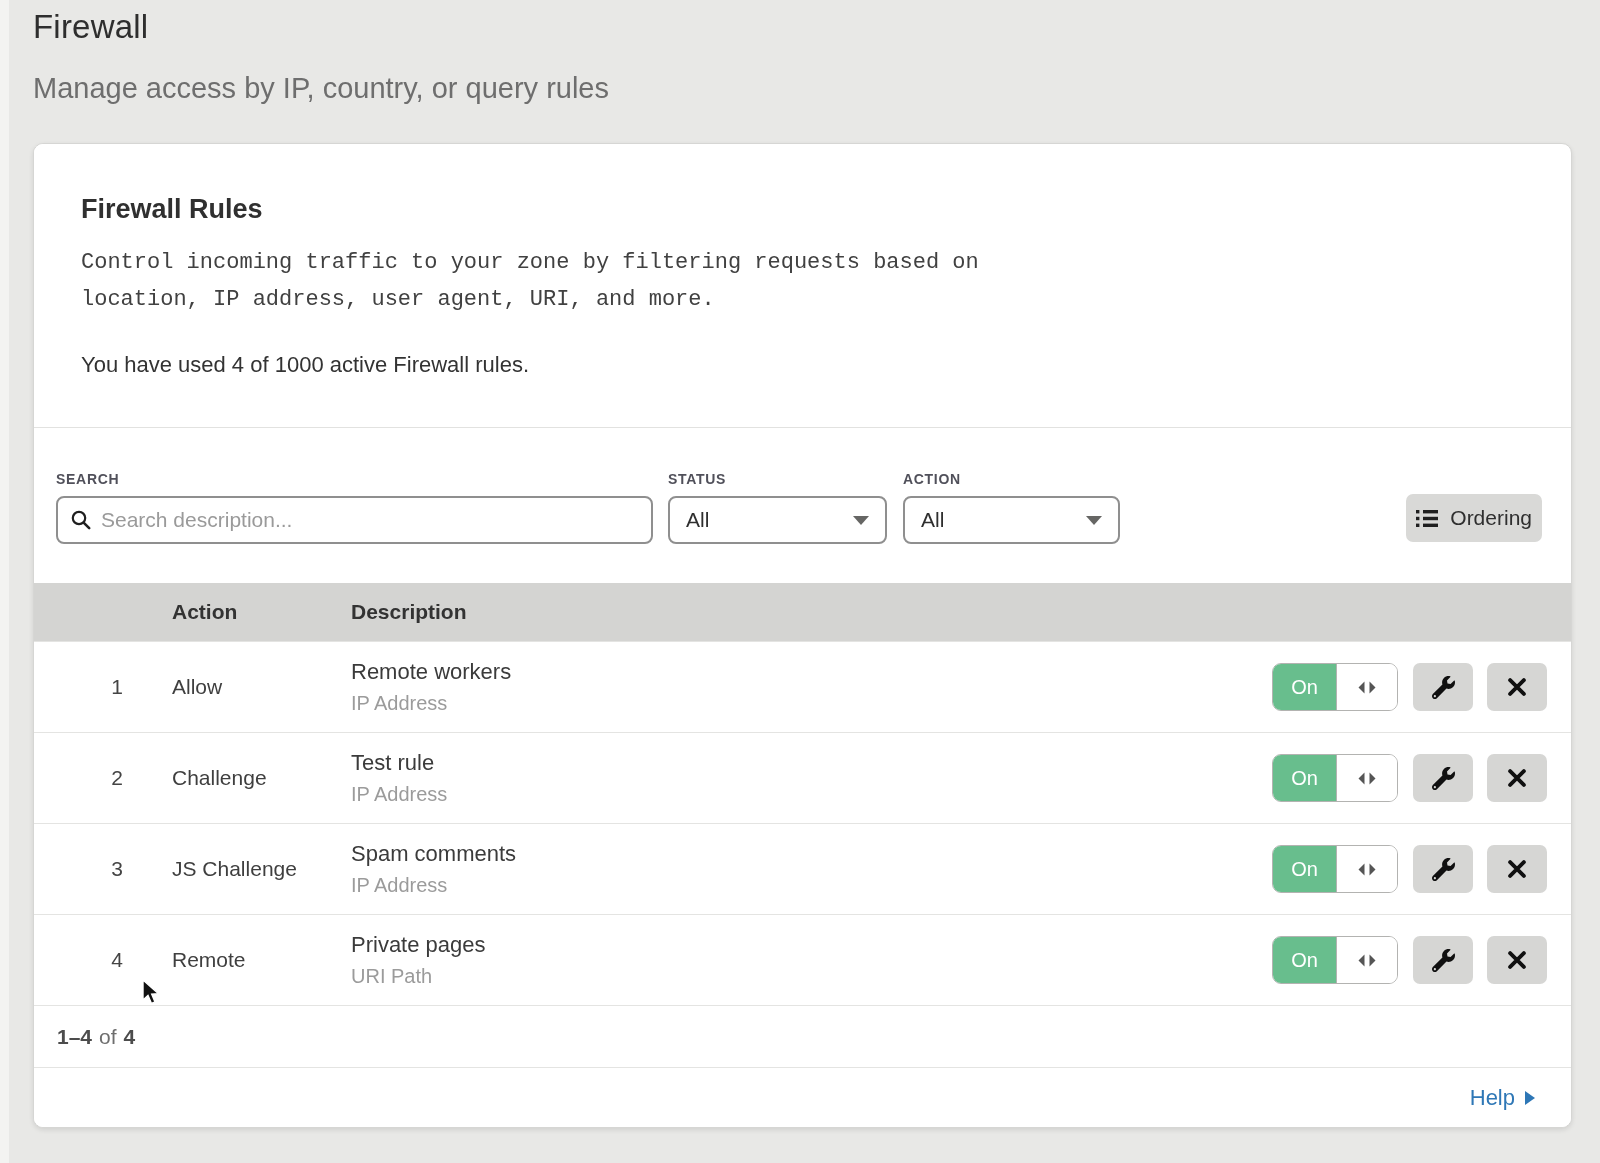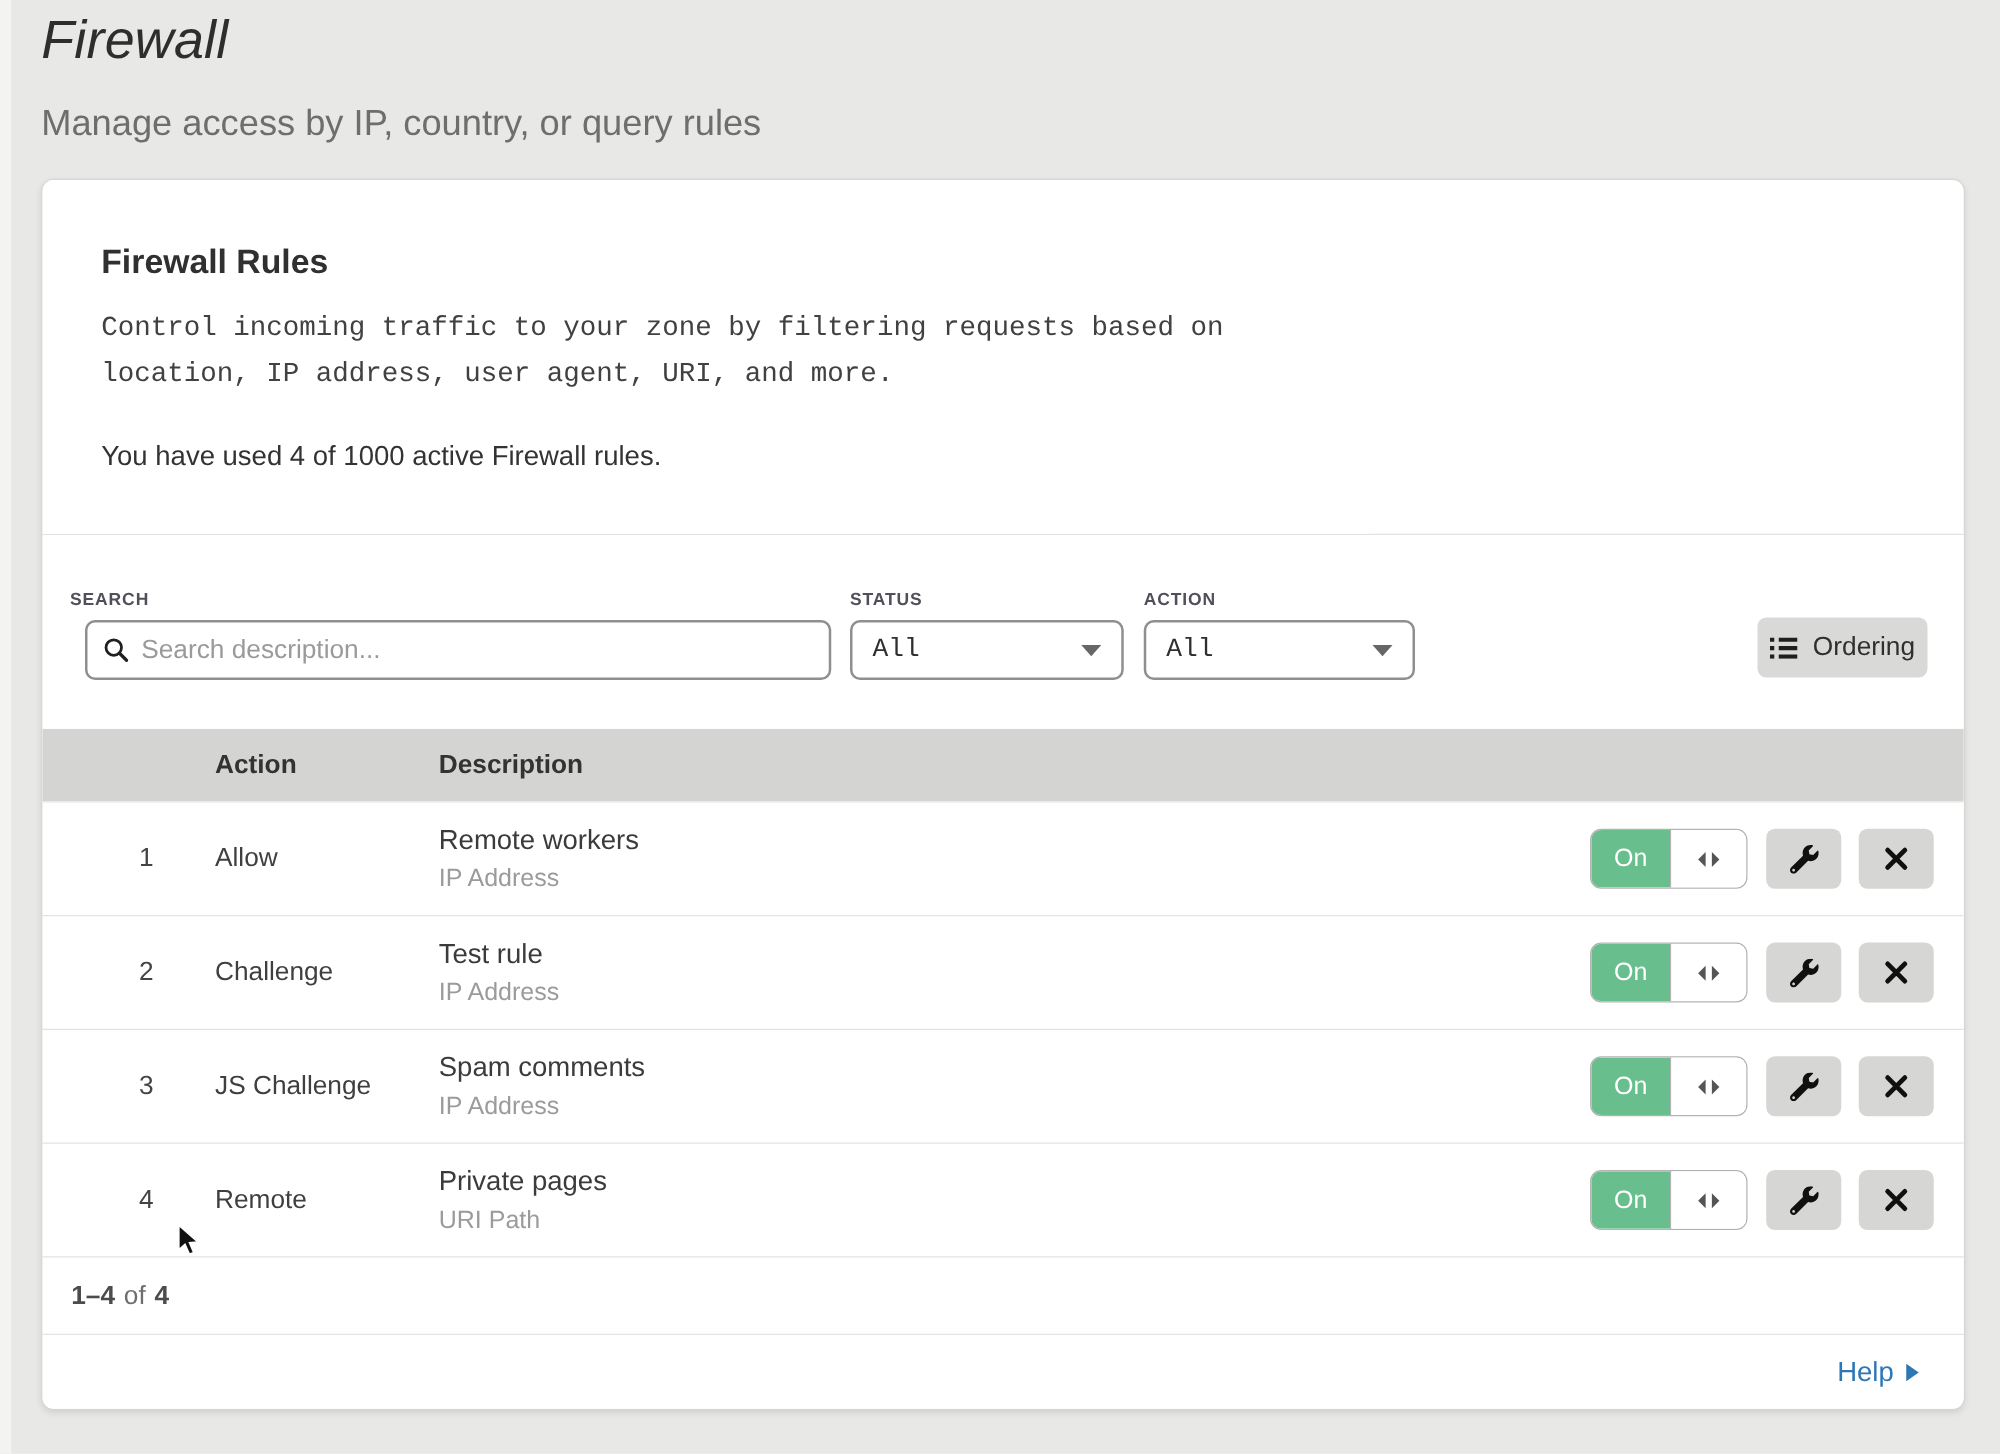--- a/index.html
+++ b/index.html
@@ -11,21 +11,21 @@
     overflow: hidden;
     color: #3a3a3a;
   }
   .left-edge {
     position: absolute; left: 0; top: 0; width: 9px; height: 100%;
     background: #f3f3f1;
   }
   
   .page-header { padding: 8px 0 0 33px; }
   .page-title {
-    font-size: 43px; font-weight: 500; color: #2e2e2e; letter-spacing: 0.2px; font-style: italic;
+    font-size: 33px; font-weight: 500; color: #2e2e2e; letter-spacing: 0.2px;
   }
   .page-subtitle {
     margin-top: 26px; font-size: 29px; font-weight: 400; color: #6e6e6e;
   }
   
   .card {
     position: absolute; left: 33px; top: 143px; width: 1539px;
     background: #ffffff;
     border: 1px solid #d6d6d4;
     border-radius: 10px;
@@ -56,32 +56,32 @@
     padding: 43px 29px 0 22px;
     display: flex; align-items: flex-start;
   }
   .filter-group { display: flex; flex-direction: column; }
   .filter-label {
     font-size: 14px; font-weight: 700; color: #50505a; letter-spacing: 0.7px;
     margin-bottom: 9px;
   }
   .search-box {
     width: 597px; height: 48px; border: 2px solid #8f8f8f; border-radius: 8px;
-    background: #fff; display: flex; align-items: center; padding: 0 12px; margin-left: 12px;
+    background: #fff; display: flex; align-items: center; padding: 0 12px;
   }
   .search-box svg { flex: 0 0 auto; margin-right: 9px; }
   .search-input {
     border: none; outline: none; flex: 1; font-family: inherit;
     font-size: 21px; color: #333; background: transparent;
   }
   .search-input::placeholder { color: #9a9a9a; }
   .select {
     height: 48px; border: 2px solid #8f8f8f; border-radius: 8px; background: #fff;
     display: flex; align-items: center; justify-content: space-between;
-    padding: 0 16px; font-size: 21px; color: #2f2f2f; cursor: pointer; font-family: Liberation Mono, monospace;
+    padding: 0 16px; font-size: 21px; color: #2f2f2f; cursor: pointer;
   }
   .select.status { width: 219px; }
   .select.action { width: 217px; }
   .caret-down {
     width: 0; height: 0; border-left: 8px solid transparent;
     border-right: 8px solid transparent; border-top: 9px solid #666664;
   }
   .gap-a { width: 15px; } .gap-b { width: 16px; }
   .filters .spacer { flex: 1; }
   .ordering-btn {

